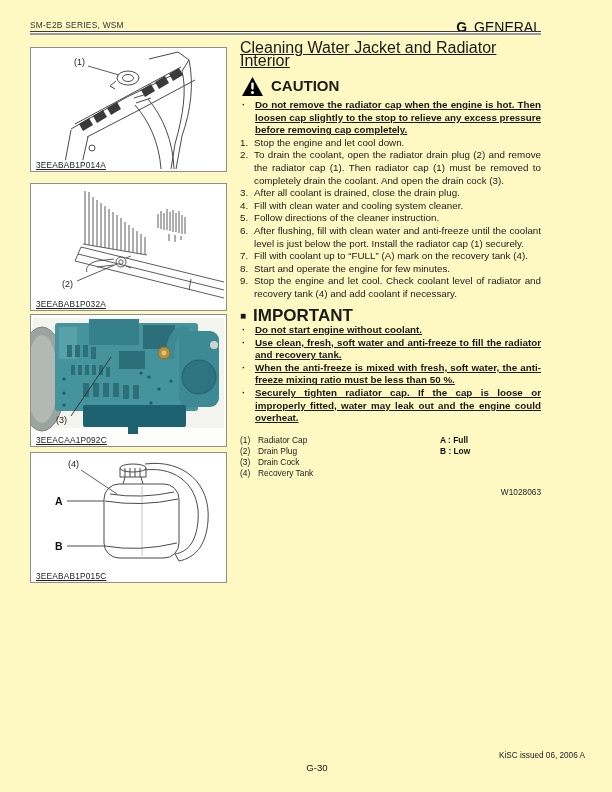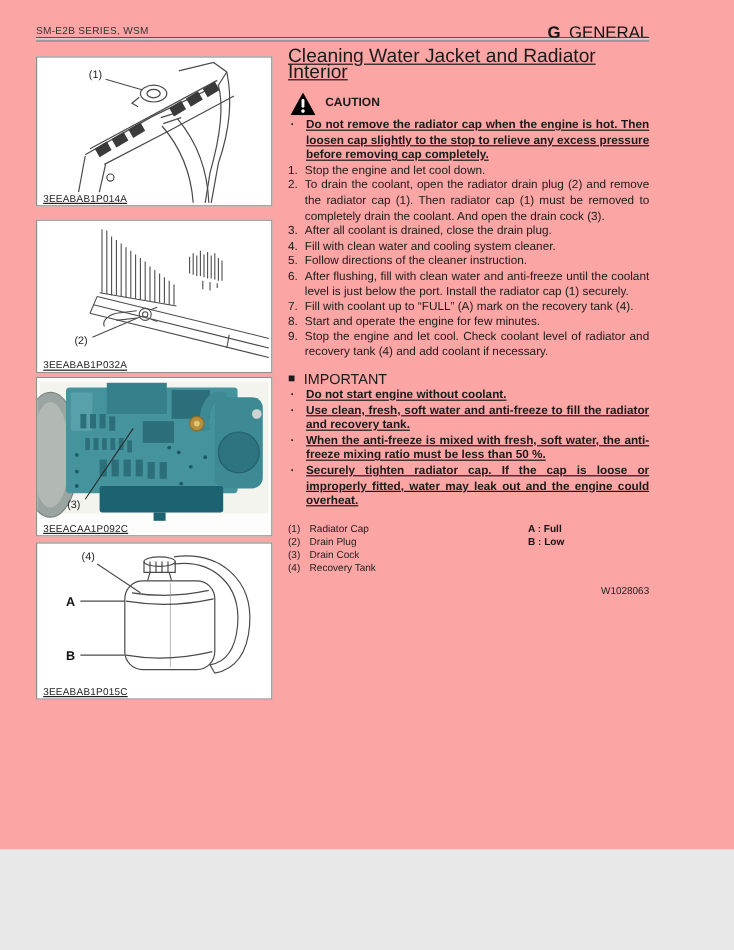--- a/index.html
+++ b/index.html
@@ -1,18 +1,18 @@
 <!DOCTYPE html>
 <html><head>
 <meta charset="utf-8">
 <style>
   html,body{margin:0;padding:0;background:#e8e8e8;}
   .page{
-    position:relative; width:612px; height:708px; margin:0 auto;
-    background:#fca5a5; overflow:hidden;
+    position:relative; width:612px; height:792px; margin:0 auto;
+    background:#fef9c3; overflow:hidden;
     font-family:"Liberation Sans", sans-serif; color:#1a1a1a;
   }
   
   .hdr-left{position:absolute; left:30px; top:20px; font-size:8.4px; letter-spacing:.25px; color:#333;}
   .hdr-right{position:absolute; top:19px; right:71px; font-size:14px; color:#111;}
   .hdr-right .sec-letter{font-weight:bold; margin-right:7px;}
   .hdr-rule{position:absolute; left:30px; top:31px; width:511px;}
   .hdr-rule .r1{height:1px; background:#3a3a3a;}
   .hdr-rule .r2{height:1px; background:#ffffff;}
   .hdr-rule .r3{height:2px; background:#9a9a9a;}
@@ -23,31 +23,31 @@
   #fig3{top:314px; height:131px;}
   #fig4{top:452px; height:129px;}
   .fig svg{position:absolute; left:0; top:0; width:100%; height:100%;}
   .fig-caption{position:absolute; left:3px; bottom:1px; font-size:8.3px; letter-spacing:.2px; color:#222; background:rgba(255,255,255,.85); padding:0 2px;text-decoration:underline;}
   .fig svg text{font-family:"Liberation Sans", sans-serif; font-size:9px; fill:#222;}
   .fig svg text.mark{font-weight:bold; font-size:10.5px; fill:#111;}
   
   .col{position:absolute; left:240px; top:41px; width:301px; font-size:9.8px; line-height:12.6px;}
   .sec-title{font-weight:normal; font-size:16px; line-height:13px; text-decoration:underline; margin:0 0 9px 0;}
   .caution-hdr{display:flex; align-items:center; gap:8px; margin:2px 0 3px 2px; height:20px;}
-  .caution-hdr .lbl{font-weight:bold; font-size:10px;}
+  .caution-hdr .lbl{font-weight:bold; font-size:15px;}
   .warn-tri{width:21px; height:19px; flex:none;}
   .b-item{display:flex; font-weight:bold;}
   .b-item .mk{flex:none; width:13px; padding-left:2px; font-weight:bold;}
   .b-item .tx{flex:1; text-align:justify;text-decoration:underline;}
   .step{display:flex;}
   .step .num{flex:none; width:14px;}
   .step .tx{flex:1; text-align:justify;}
   .imp-hdr{display:flex; align-items:center; gap:7px; margin:9px 0 2px 0;}
   .imp-hdr .sq{font-size:10px; line-height:10px;}
-  .imp-hdr .lbl{font-weight:normal; font-size:12px;}
+  .imp-hdr .lbl{font-weight:bold; font-size:17px;}
   .legend{position:relative; margin-top:10px; font-size:8.4px; line-height:10.9px; color:#222;}
   .leg-item{display:flex;}
   .leg-item .num{flex:none; width:18px;}
   .leg-marks{position:absolute; left:156px; top:0; font-weight:bold; color:#111;margin-left:44px;}
   .refcode{margin-top:8px; text-align:right; font-size:8.3px; color:#222;}
   
   .kisc{position:absolute; right:27px; top:751px; font-size:8.2px; color:#222;}
   .pageno{position:absolute; left:50%; transform:translateX(-50%); top:762px; font-size:9.6px; color:#111;margin-left:11px;}
 </style>
 </head>

